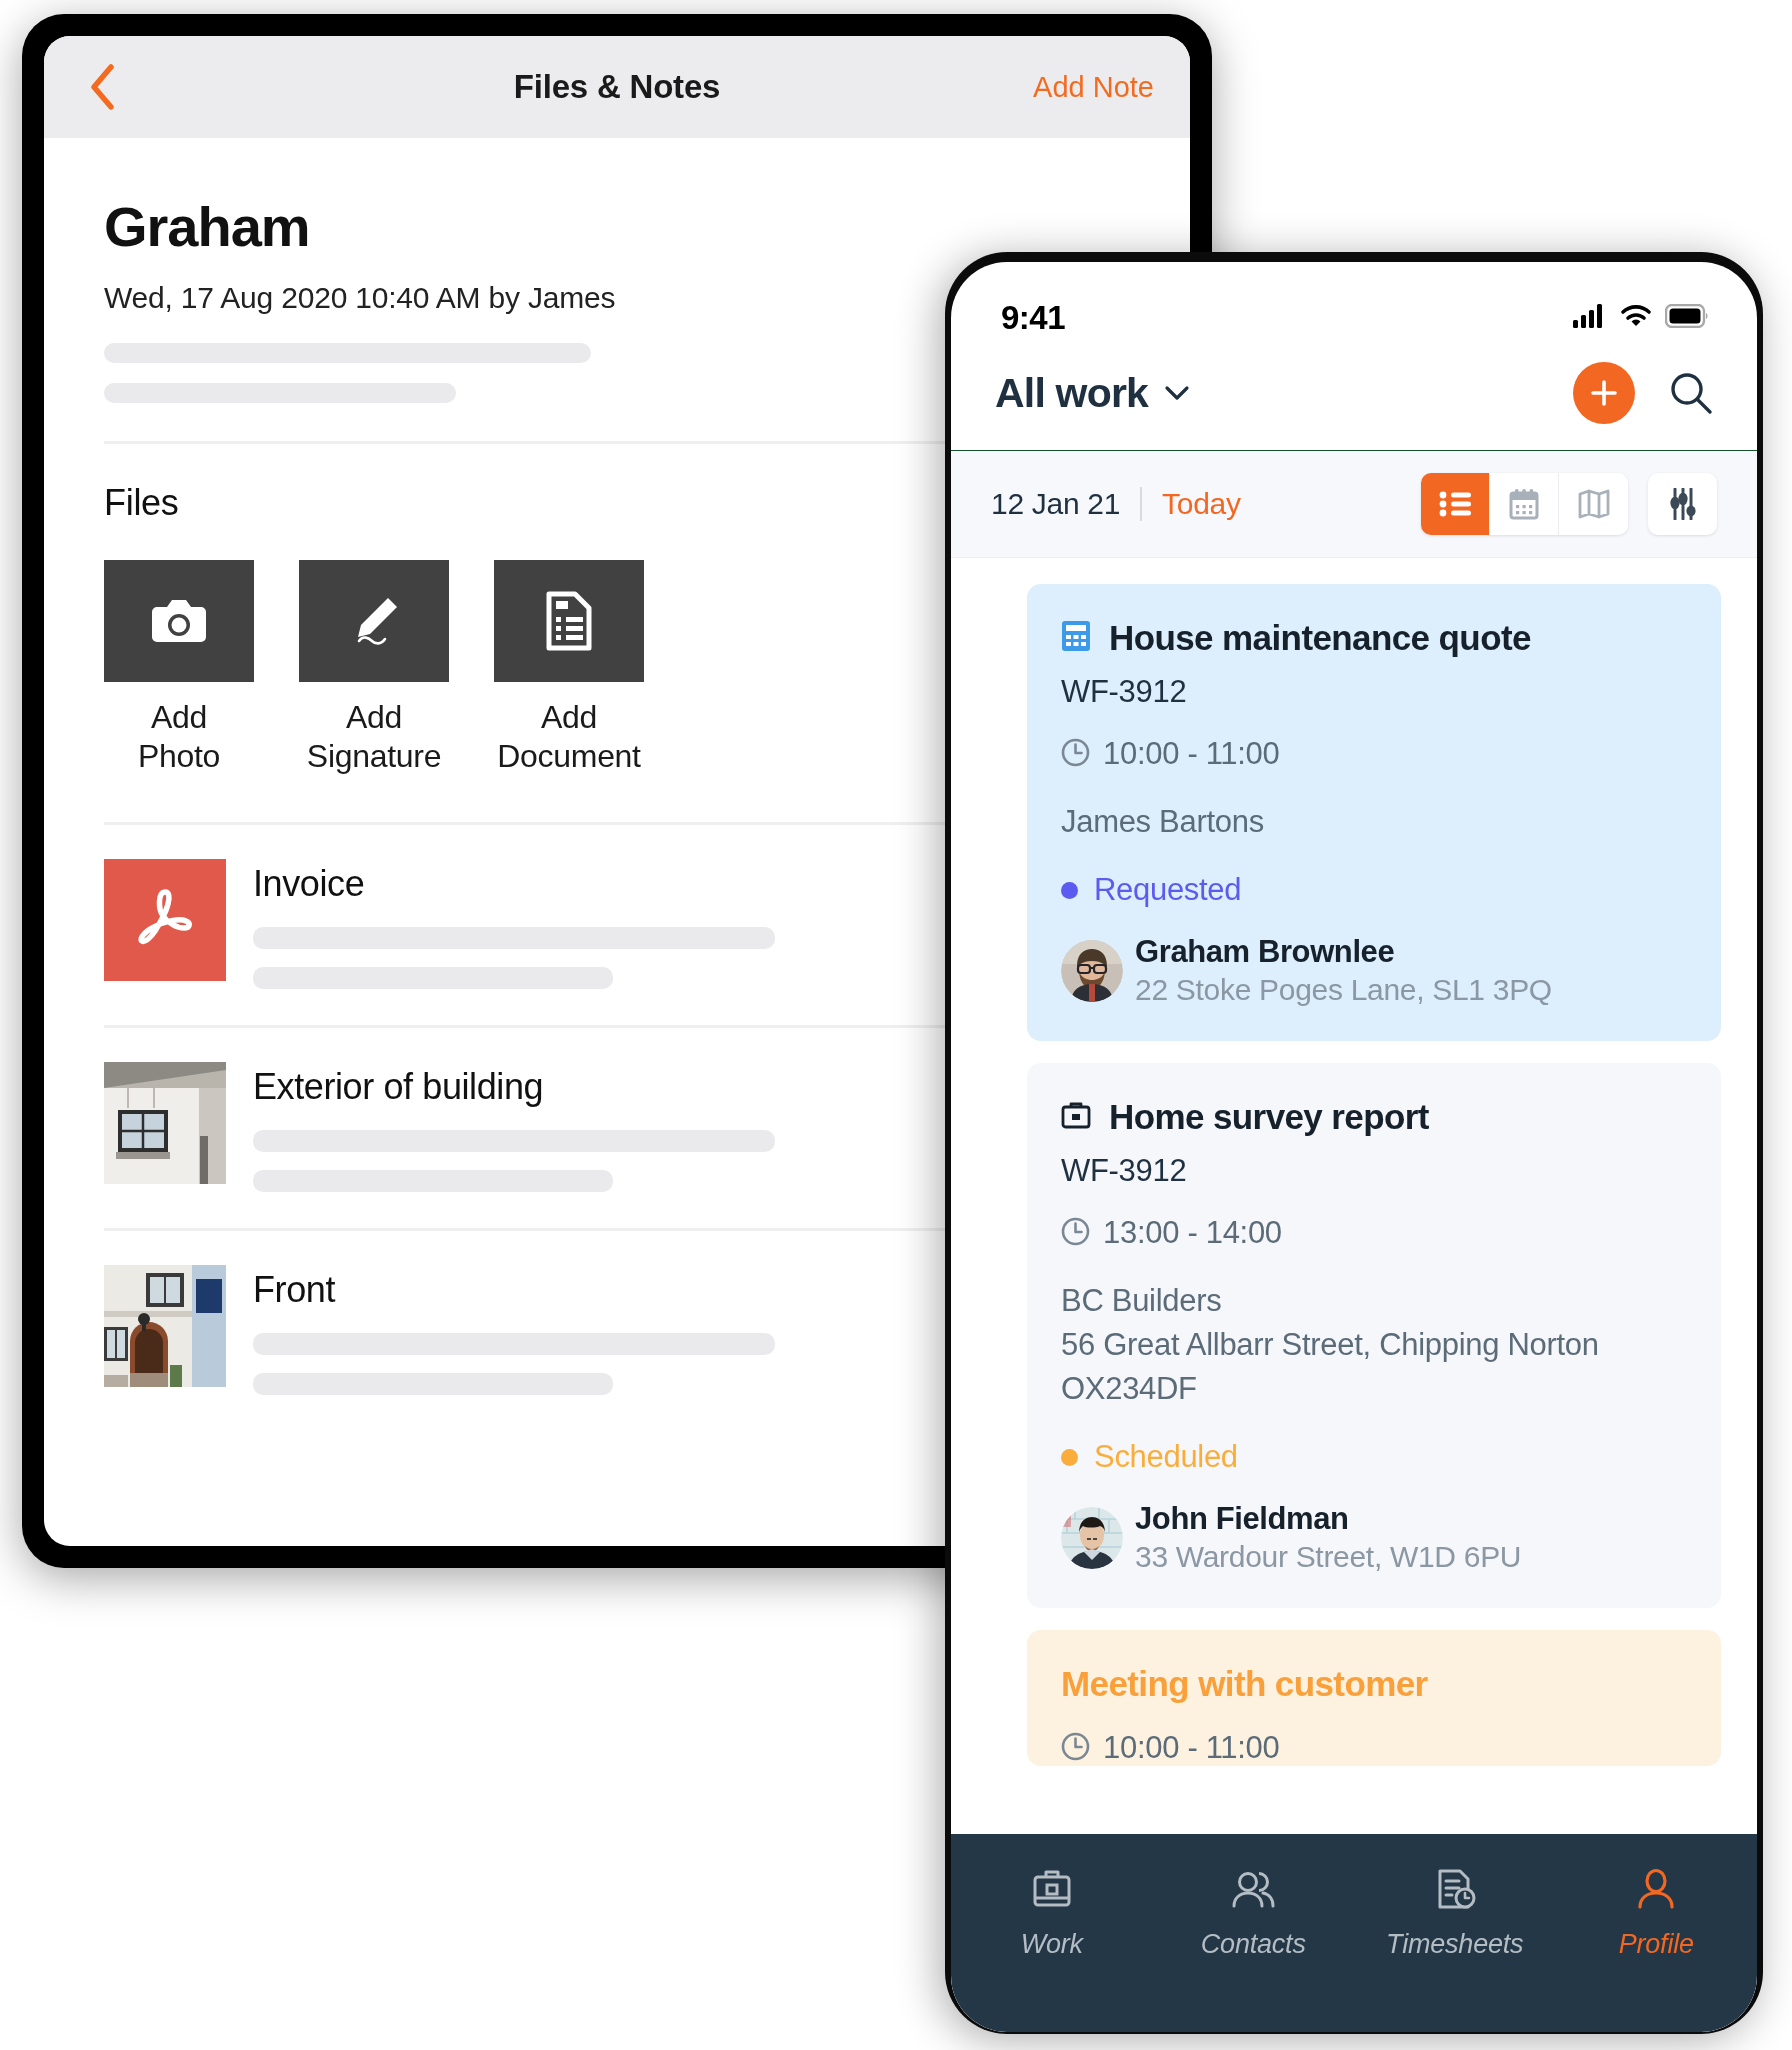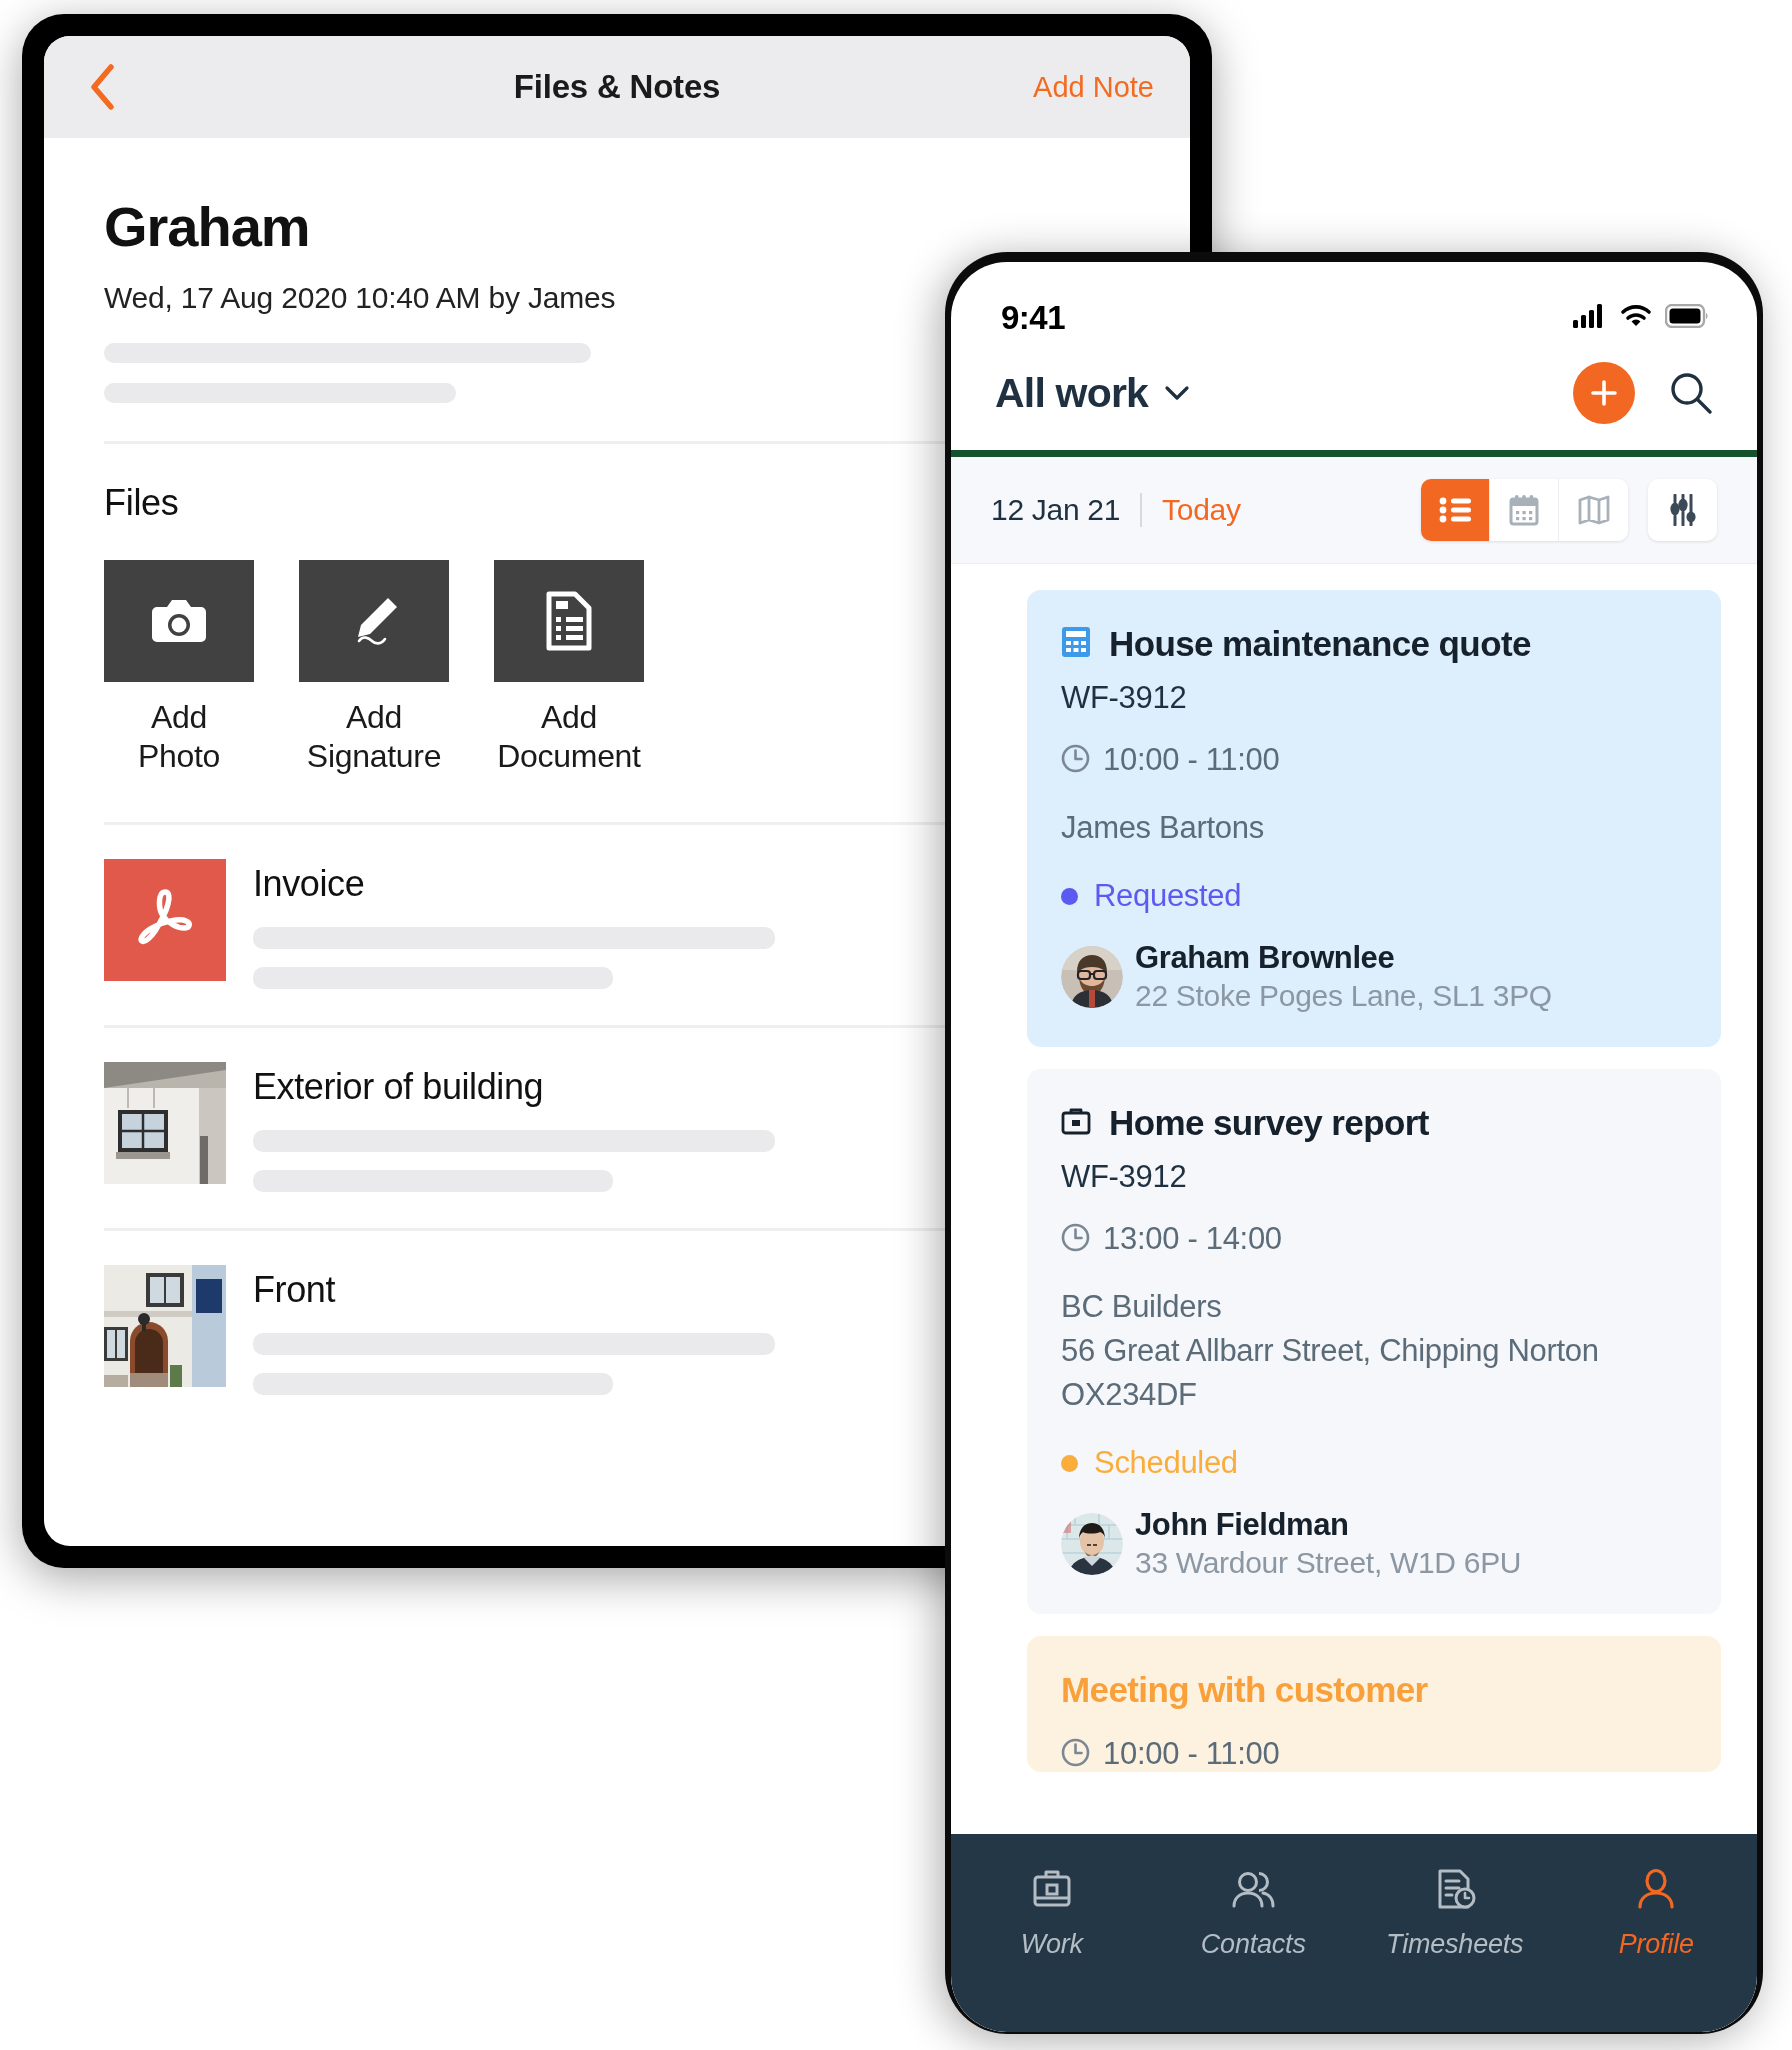--- a/index.html
+++ b/index.html
@@ -137,21 +137,21 @@
   .p-chevron { margin-left: 16px; color: #1f3040; display: flex; }
   .p-header-actions { margin-left: auto; display: flex; align-items: center; gap: 34px; }
   .p-fab {
     width: 62px; height: 62px; border-radius: 50%;
     background: #f26722; display: flex; align-items: center; justify-content: center;
     border: none; cursor: pointer;
   }
   .p-search { color: #1f3040; display: flex; }
 
   .p-toolbar {
-    background: #f7f8fb; border-top: 7px solid #14532d;
+    background: #f7f8fb; border-top: 1px solid #14532d;
     border-bottom: 1px solid #eceef3;
     display: flex; align-items: center; padding: 22px 40px;
     flex: 0 0 auto;
   }
   .p-date { font-size: 30px; color: #1f3040; letter-spacing: -.3px; }
   .p-sep { width: 2px; height: 34px; background: #d6dae1; margin: 0 20px; }
   .p-today { font-size: 30px; color: #f26722; letter-spacing: -.3px; }
   .p-viewgroup {
     margin-left: auto; display: flex; border-radius: 10px; overflow: hidden;
     box-shadow: 0 1px 3px rgba(30,48,64,.13);

